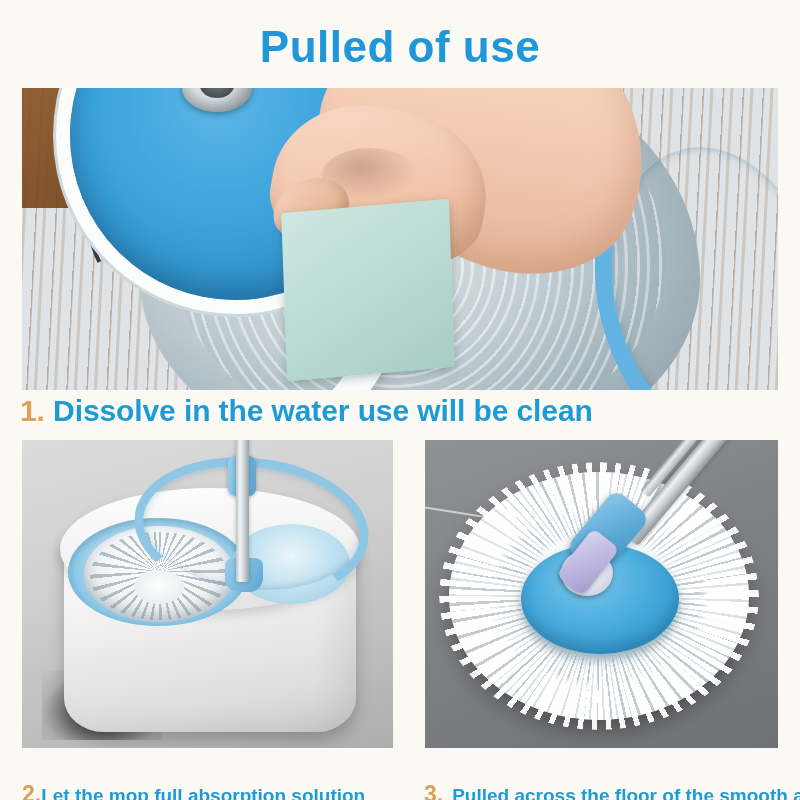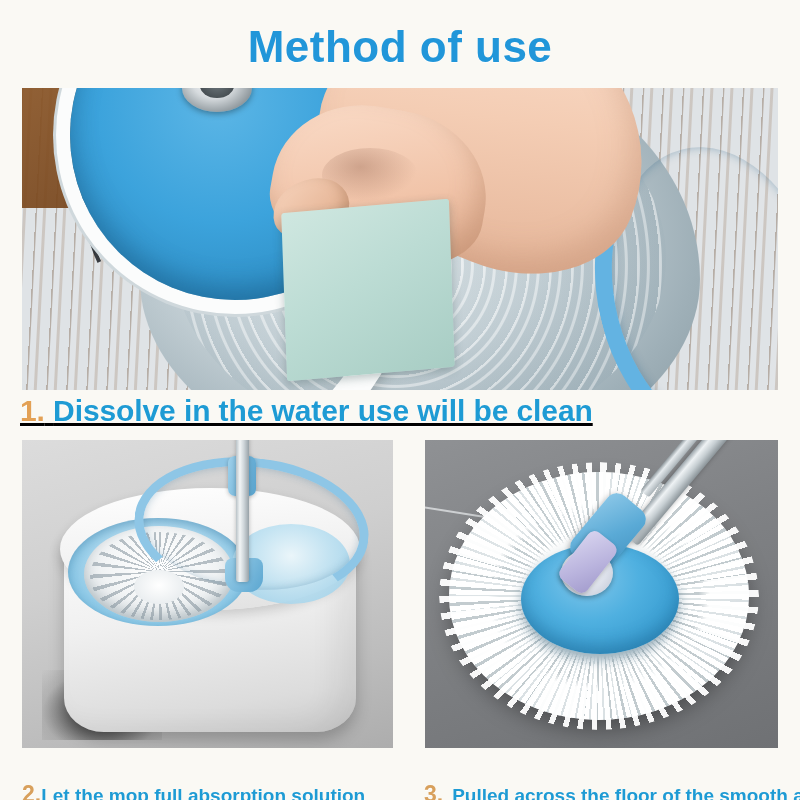--- a/index.html
+++ b/index.html
@@ -302,21 +302,20 @@
     transform:rotate(40deg);
     transform-origin:bottom center;
   }
 
   
   .cap1{
     position:absolute; left:20px; top:394px;
     font-size:30px; font-weight:700; letter-spacing:-.1px;
     white-space:nowrap;
     text-shadow:0 1px 0 rgba(255,255,255,.8);
-    text-decoration:underline;
   }
   .cap1 .num{ color:#e3a155; }
   .cap1 .txt{ color:#1e9bd4; }
 
   .cap-row{
     position:absolute; top:781px; left:0; width:800px; height:26px;
   }
   .cap2, .cap3{
     position:absolute; top:0;
     font-size:19px; font-weight:700; white-space:nowrap;
@@ -326,21 +325,21 @@
   .cap3{ left:424px; }
   .cap2 .num, .cap3 .num{ color:#d8a05c; font-size:23px; }
   .cap2 .txt, .cap3 .txt{ color:#1e9bd4; }
   .cap3 .txt{ margin-left:9px; }
 </style>
 </head>
 <body>
 
 <div class="page">
 
-  <div class="title">Method of use</div>
+  <div class="title">Pulled of use</div>
 
   <div class="photo" id="hero">
     <div class="hero-wood"></div>
     <div class="hero-wood-dark"></div>
     <div class="hero-water"></div>
     <div class="hero-blue-edge"></div>
     <div class="hero-rim"></div>
     <div class="hero-blackline"></div>
     <div class="hero-rim-inner"></div>
     <div class="hero-hub"></div>

